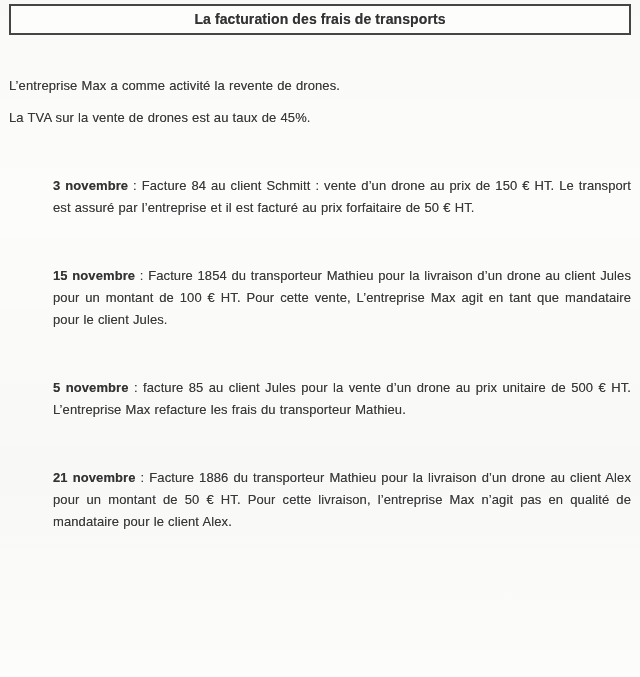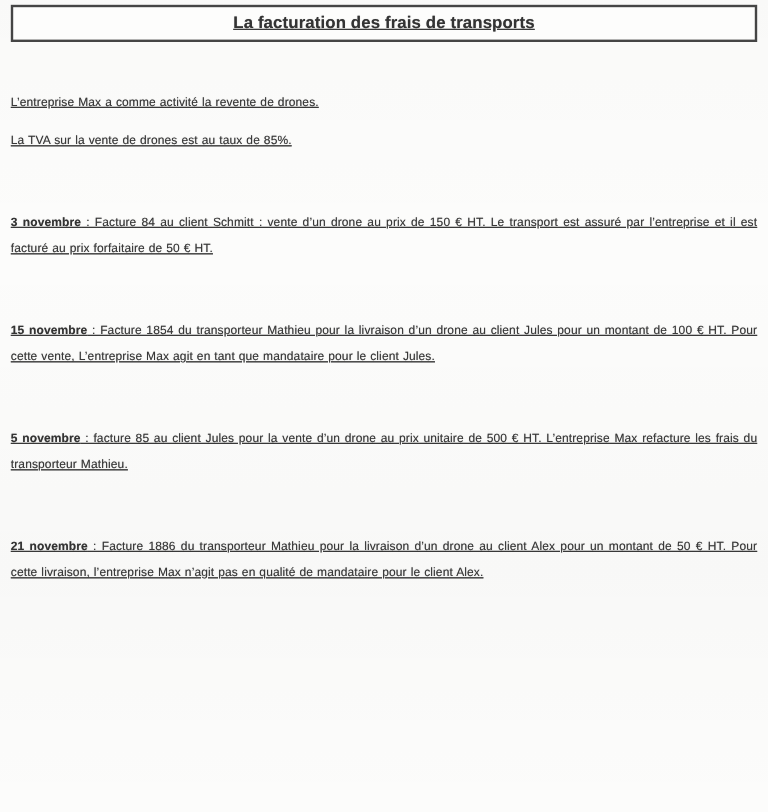--- a/index.html
+++ b/index.html
@@ -15,67 +15,67 @@
     overflow: hidden;
   }
   .page {
     box-sizing: border-box;
     width: 640px;
     height: 677px;
     padding: 4px 9px 0 9px;
     background:
       linear-gradient(180deg, rgba(0,0,0,0.012) 0%, rgba(0,0,0,0) 30%, rgba(0,0,0,0.015) 70%, rgba(0,0,0,0) 100%),
       #fcfcfb;
-    text-decoration: underline;
   }
   .title-box {
     border: 2px solid #454545;
     background: #fdfdfc;
     text-align: center;
     padding: 4px 4px 5px 4px;
     margin: 0 0 40px 0;
   }
   .title-box .title-text {
     font-weight: bold;
     font-size: 14px;
     line-height: 16px;
     letter-spacing: 0.1px;
     color: #333333;
     text-shadow: 0 0 0.6px rgba(55,55,55,0.6);
   }
   p.para {
     margin: 0 0 10px 0;
-    font-size: 10px;
+    font-size: 13px;
     line-height: 22px;
     text-align: justify;
     letter-spacing: 0.1px;
     word-spacing: 0.4px;
     text-shadow: 0 0 0.6px rgba(58,58,58,0.55);
   }
   p.para.entry {
     margin-top: 46px;
+    margin-left: 44px;
   }
   .entry-date {
     font-weight: bold;
     color: #333333;
   }
 </style>
 </head>
 <body>
 
 <div class="page">
 
   <div class="title-box">
     <span class="title-text">La facturation des frais de transports</span>
   </div>
 
   <p class="para">L’entreprise Max a comme activité la revente de drones.</p>
 
 
-  <p class="para">La TVA sur la vente de drones est au taux de 85%.</p>
+  <p class="para">La TVA sur la vente de drones est au taux de 45%.</p>
 
   <p class="para entry">
     <strong class="entry-date">3 novembre</strong><span> : Facture 84 au client Schmitt : vente d’un drone au prix de 150 € HT. Le transport est assuré par l’entreprise et il est facturé au prix forfaitaire de 50 € HT.</span>
   </p>
 
   <p class="para entry">
     <strong class="entry-date">15 novembre</strong><span> : Facture 1854 du transporteur Mathieu pour la livraison d’un drone au client Jules pour un montant de 100 € HT. Pour cette vente, L’entreprise Max agit en tant que mandataire pour le client Jules.</span>
   </p>
 
   <p class="para entry">

